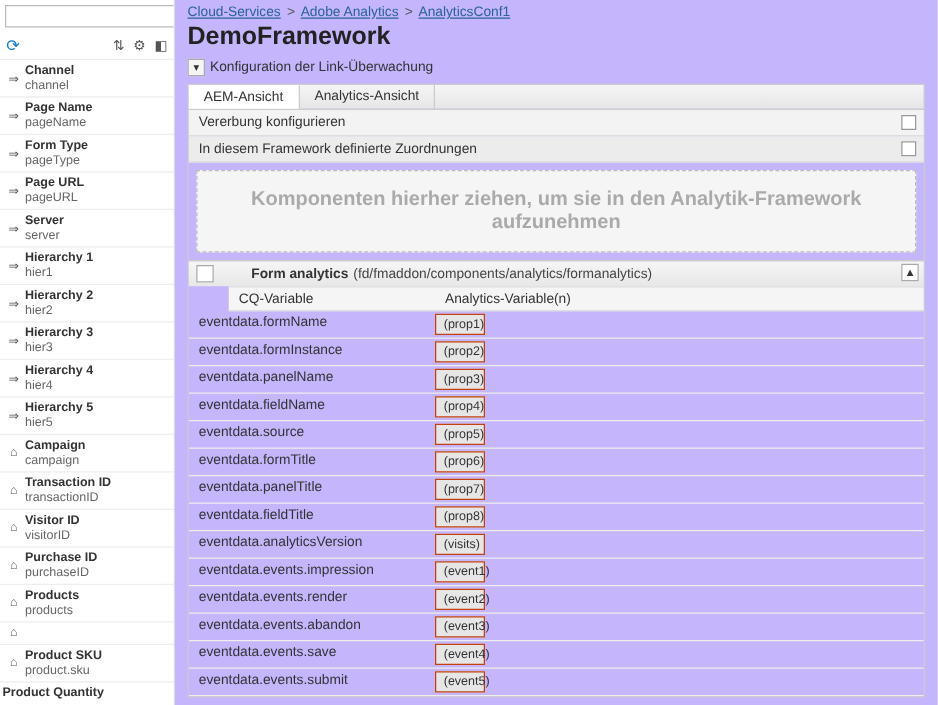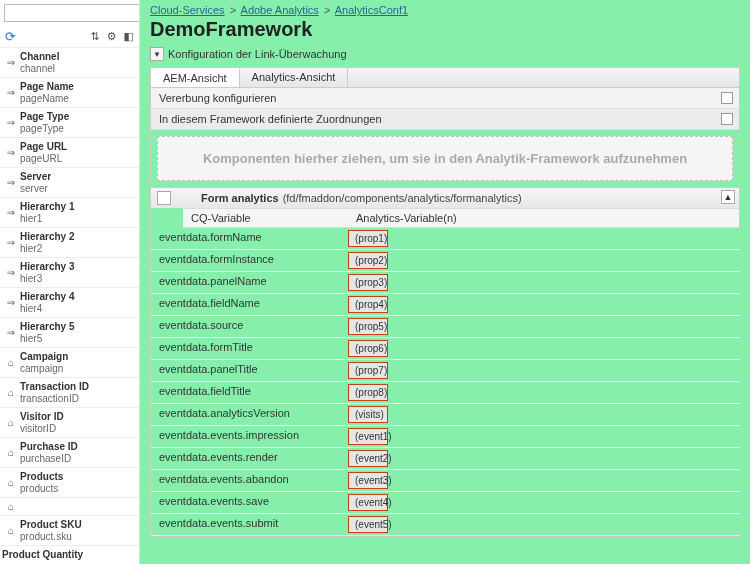--- a/index.html
+++ b/index.html
@@ -10,35 +10,35 @@
   .sb-search input { flex: 1; border: 1px solid #bbb; height: 18px; font-size: 11px; padding: 0 3px; }
   .sb-toolbar { display: flex; justify-content: space-between; align-items: center; padding: 2px 5px; height: 22px; border-bottom: 1px solid #eee; }
   .tb-left { color:#1a7acb; font-size:13px; }
   .tb-right span { margin-left: 4px; color:#555; cursor:pointer; }
   .sb-list { overflow-y: auto; height: calc(100% - 50px); }
   .sb-item { display:flex; align-items:center; padding: 3px 3px 3px 2px; border-bottom: 1px solid #eee; cursor: grab; }
   .sb-item .sig { width: 18px; color:#555; font-size:10px; text-align:center; flex-shrink:0; }
   .sb-item .txt { display:flex; flex-direction:column; line-height: 1.15; }
   .sb-item .txt .lbl { font-weight: bold; font-size: 10px; }
   .sb-item .txt .var { color:#666; font-size:10px; }
-  .main { flex:1; padding: 4px 10px 0 10px; overflow:hidden; background:#86efac; }
+  .main { flex:1; padding: 4px 10px 0 10px; overflow:hidden; background:#c4b5fd; }
   .crumbs { font-size:11px; color:#2a6496; margin-bottom: 2px; }
   .crumbs a { color:#2a6496; text-decoration: underline; cursor:pointer; }
   .crumbs .sep { color:#555; margin: 0 2px; }
   h1 { font-size: 20px; font-weight: bold; margin: 2px 0 6px 0; color:#222; }
   .config-row { display:flex; align-items:center; font-size:11px; margin-bottom: 6px; }
   .config-row .tri { width:14px; height:14px; border:1px solid #aaa; background:#f5f5f5; display:flex; align-items:center; justify-content:center; margin-right:4px; font-size:9px; line-height:1; }
   .tabs { display:flex; background:linear-gradient(#f5f5f5,#e6e6e6); border:1px solid #ccc; border-bottom:none; }
   .tab { padding: 3px 12px; font-size:11px; border-right:1px solid #ccc; cursor:pointer; }
   .tab.active { background:#fff; font-weight:normal; border-top: 1px solid #fff; }
   .panel { border:1px solid #ccc; }
   .panel .row1 { background:#f3f3f3; border-bottom:1px solid #ddd; padding:4px 8px; font-size:11px; position:relative; }
   .panel .row1 .box { position:absolute; right:6px; top:4px; width:12px; height:12px; border:1px solid #999; background:#fff; }
   .panel .row1.darker { background:#ececec; }
-  .drop { margin:6px; border:1px dashed #bbb; background:#f5f5f5; padding: 14px 0; text-align:center; color:#aaa; font-weight:bold; font-size:13px; }
+  .drop { margin:6px; border:1px dashed #bbb; background:#f5f5f5; padding: 14px 0; text-align:center; color:#aaa; font-weight:bold; font-size:16px; }
   .comp-head { display:flex; align-items:center; background:linear-gradient(#f6f6f6,#e7e7e7); border-top:1px solid #ccc; padding:3px 6px; font-size:11px; position:relative; }
   .comp-head .ico { width:14px; height:14px; border:1px solid #aaa; background:#fff; margin-right:5px; }
   .comp-head b { font-weight:bold; margin-right:4px;padding-left:25px; }
   .comp-head .path { color:#444; }
   .comp-head .arrow { position:absolute; right:4px; top:2px; width:14px; height:14px; border:1px solid #aaa; background:#fff; font-size:9px; display:flex; align-items:center; justify-content:center; }
   .tbl-head { display:flex; background:#f5f5f5; border-top:1px solid #ddd; border-bottom:1px solid #ddd; font-size:11px;margin-left:32px; }
   .tbl-head div { padding:3px 8px; }
   .col1 { width: 165px; }
   .col2 { flex:1; }
   .tbl { max-height: 320px; overflow:hidden; }
@@ -75,21 +75,21 @@
         <div class="sb-item">
           <span class="sig">⇒</span>
           <span class="txt">
             <span class="lbl">Page Name</span>
             <span class="var">pageName</span>
           </span>
         </div>
         <div class="sb-item">
           <span class="sig">⇒</span>
           <span class="txt">
-            <span class="lbl">Page Type</span>
+            <span class="lbl">Form Type</span>
             <span class="var">pageType</span>
           </span>
         </div>
         <div class="sb-item">
           <span class="sig">⇒</span>
           <span class="txt">
             <span class="lbl">Page URL</span>
             <span class="var">pageURL</span>
           </span>
         </div>

